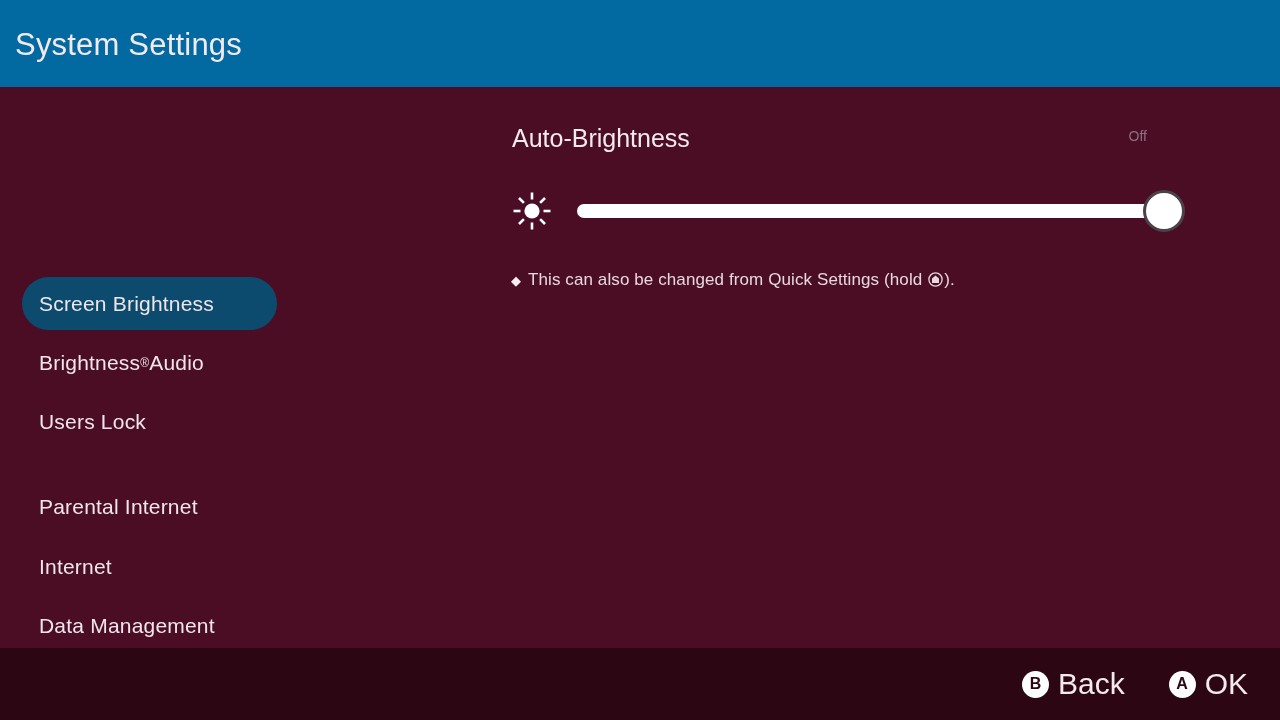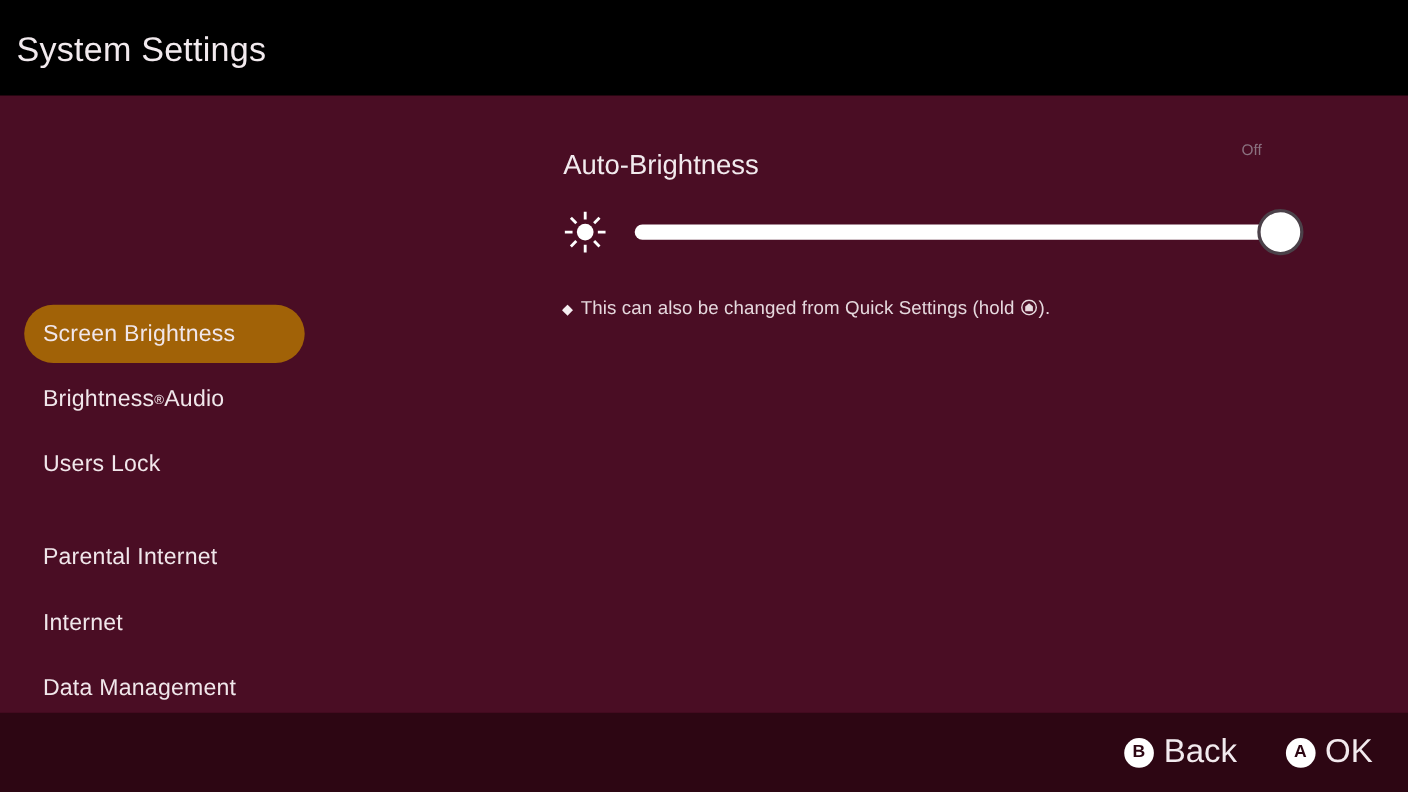--- a/index.html
+++ b/index.html
@@ -7,21 +7,21 @@
     width:1280px; height:720px; overflow:hidden;
     background:#4a0d24;
     font-family:"Liberation Sans", sans-serif;
     -webkit-font-smoothing:antialiased;
   }
   #screen { position:relative; width:1280px; height:720px; background:#4a0d24; }
 
   
   .header {
     position:absolute; left:0; top:0; width:1280px; height:87px;
-    background:#000000;
+    background:#0369a1;
   }
   .header-title {
     position:absolute; left:15px; top:27px;
     font-size:31px; font-weight:400; color:#f2eaee;
     letter-spacing:0.2px;
   }
 
   
   .body-area {
     position:absolute; left:0; top:87px; width:1280px; height:561px;
@@ -31,35 +31,35 @@
   
   .sidebar { position:absolute; left:0; top:0; width:470px; height:561px; }
   .nav-item {
     position:absolute; left:22px; width:255px; height:53px;
     display:flex; align-items:center;
     border-radius:27px;
     padding-left:17px;
     color:#f0e6ea; font-size:21px; font-weight:400;
     letter-spacing:0.2px; white-space:nowrap;
   }
-  .nav-item.selected { background:#a16207; }
+  .nav-item.selected { background:#0c4a6e; }
   .nav-item .ttl { position:relative; }
   .nav-item sup {
     font-size:12px; vertical-align:super; line-height:0;
   }
 
   
   .main { position:absolute; left:470px; top:0; width:810px; height:561px; }
 
   .setting-row {
     position:absolute; left:42px; top:37px; width:635px; height:34px;
   }
   .setting-name {
     position:absolute; left:0; top:0;
-    font-size:25px; color:#f2eaee; white-space:nowrap;margin-top:12px;
+    font-size:25px; color:#f2eaee; white-space:nowrap;
   }
   .setting-value {
     position:absolute; right:0; top:4px;
     font-size:14px; color:#8b7280; white-space:nowrap;
   }
 
   
   .slider-row { position:absolute; left:38px; top:100px; width:680px; height:48px; }
   .sun-icon { position:absolute; left:0; top:0; width:48px; height:48px; }
   .slider-wrap { position:absolute; left:69px; top:0; width:608px; height:48px; }

